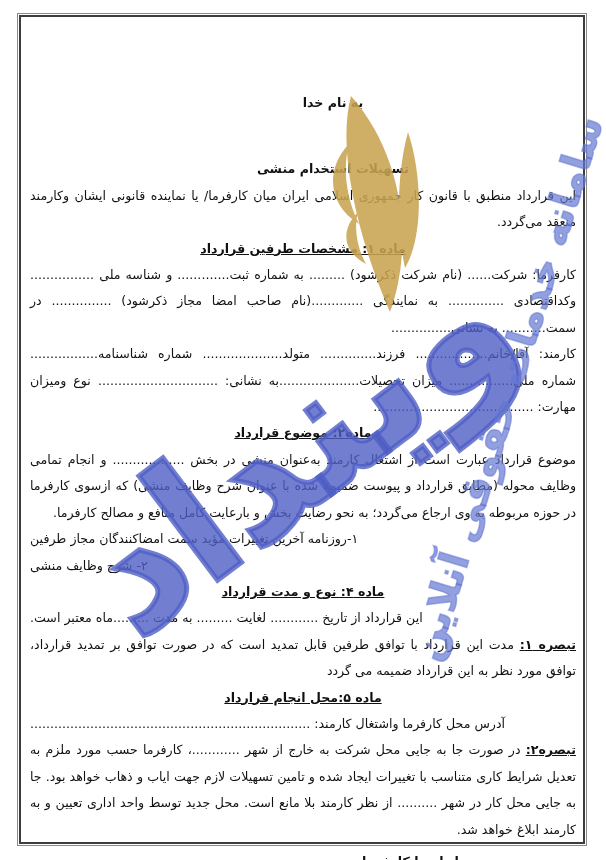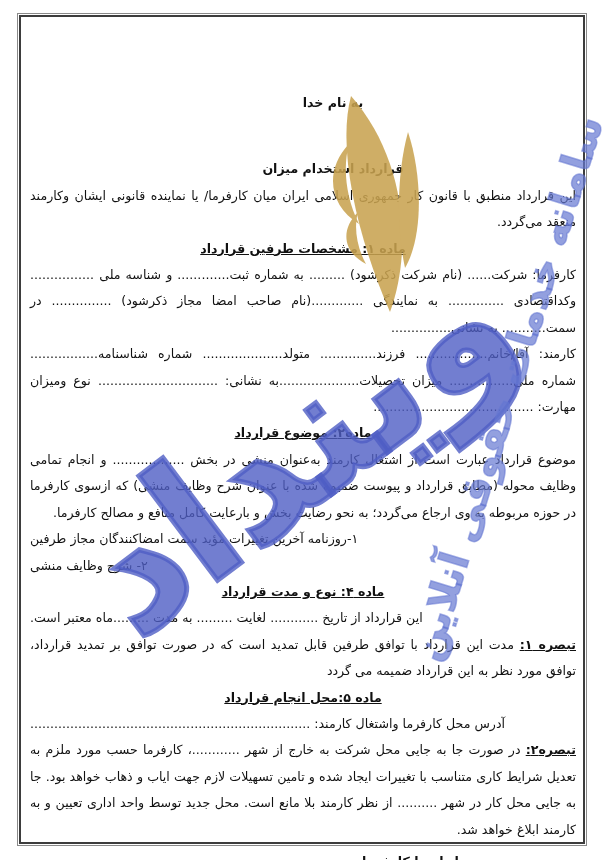--- a/index.html
+++ b/index.html
@@ -52,21 +52,21 @@
 </style>
 </head>
 <body>
 
 <div class="frame-outer">
   <div class="frame-inner"></div>
 </div>
 
 <div class="doc">
   <div class="center-line">به نام خدا</div>
-  <div class="center-line">قرارداد استخدام میزان</div>
+  <div class="center-line">تسهیلات استخدام منشی</div>
   <div class="para">این قرارداد منطبق با قانون کار جمهوری اسلامی ایران میان کارفرما/ یا نماینده قانونی ایشان وکارمند منعقد می‌گردد.</div>
 
   <div class="heading">ماده ۱: مشخصات طرفین قرارداد</div>
   <div class="para">کارفرما: شرکت...... (نام شرکت ذکرشود) ......... به شماره ثبت............. و شناسه ملی ................ وکداقتصادی .............. به نمایندگی .............(نام صاحب امضا مجاز ذکرشود) ............... در سمت........... به نشانی...............</div>
   <div class="para">کارمند: آقا/خانم.................. فرزند.............. متولد.................... شماره شناسنامه................. شماره ملی................ میزان تحصیلات....................به نشانی: .............................. نوع ومیزان مهارت: ........................................</div>
 
   <div class="heading">ماده۲: موضوع قرارداد</div>
   <div class="para">موضوع قرارداد عبارت است از اشتغال کارمند به‌عنوان منشی در بخش .................. و انجام تمامی وظایف محوله (مطابق قرارداد و پیوست ضمیمه شده با عنوان شرح وظایف منشی) که ازسوی کارفرما در حوزه مربوطه به وی ارجاع می‌گردد؛ به نحو رضایت بخش و بارعایت کامل منافع و مصالح کارفرما.</div>
 
   <div class="line">۱-روزنامه آخرین تغییرات مؤید سمت امضاکنندگان مجاز طرفین</div>

